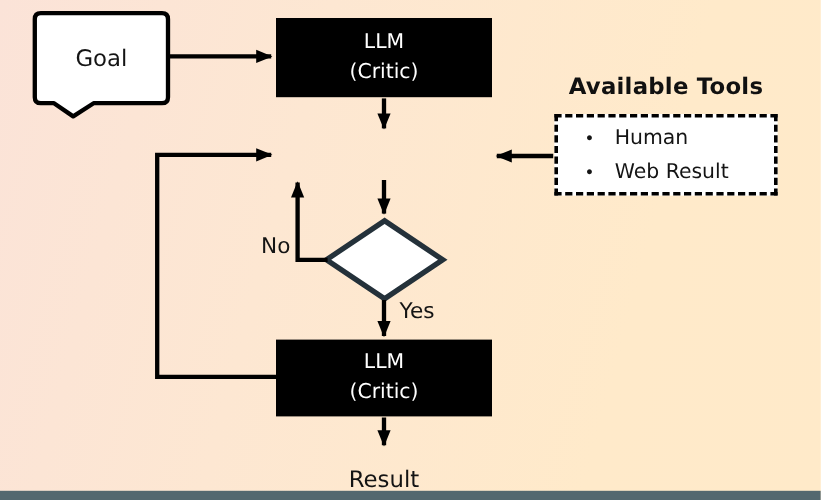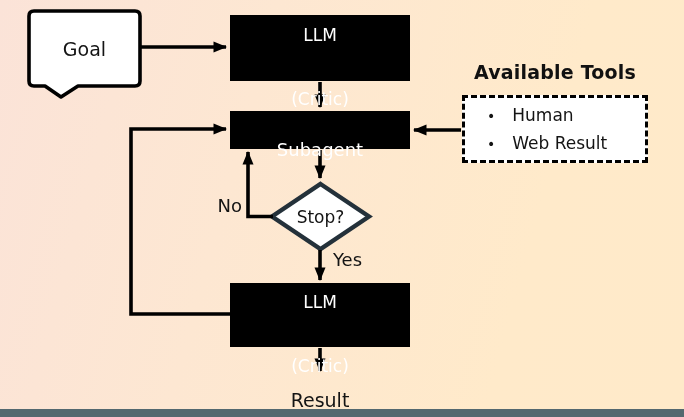--- a/index.html
+++ b/index.html
@@ -24,21 +24,21 @@
     position: absolute;
     background: #000000;
     color: #ffffff;
     display: flex;
     flex-direction: column;
     align-items: center;
     justify-content: center;
     text-align: center;
     line-height: 1.5;
   }
-  .node-line { white-space: nowrap; margin-top: 39px; }
+  .node-line { white-space: nowrap; }
 
   .label-dark {
     position: absolute;
     color: #141414;
     display: flex;
     align-items: center;
     justify-content: center;
     text-align: center;
     white-space: nowrap;
   }
@@ -113,38 +113,34 @@
     <path d="M461,130 L414,130" stroke="#000000" stroke-width="3.6" fill="none" marker-end="url(#ah)"></path>
   </svg>
 
   <div class="label-dark goal-label">Goal</div>
 
   <div class="black-node planner-node">
     <div class="node-line">LLM</div>
     <div class="node-line">(Critic)</div>
   </div>
 
-  <div class="black-node subagent-node">
-    <div class="node-line">Subagent</div>
-  </div>
 
   <div class="tools-title">Available Tools</div>
 
   <div class="tools-box">
     <div class="tool-row">
       <span class="tool-bullet">•</span>
       <span>Human</span>
     </div>
     <div class="tool-row">
       <span class="tool-bullet">•</span>
       <span>Web Result</span>
     </div>
   </div>
 
-  <div class="label-dark stop-label">Stop?</div>
 
   <div class="label-dark no-label">No</div>
   <div class="label-dark yes-label">Yes</div>
 
   <div class="black-node critic-node">
     <div class="node-line">LLM</div>
     <div class="node-line">(Critic)</div>
   </div>
 
   <div class="label-dark result-label">Result</div>

